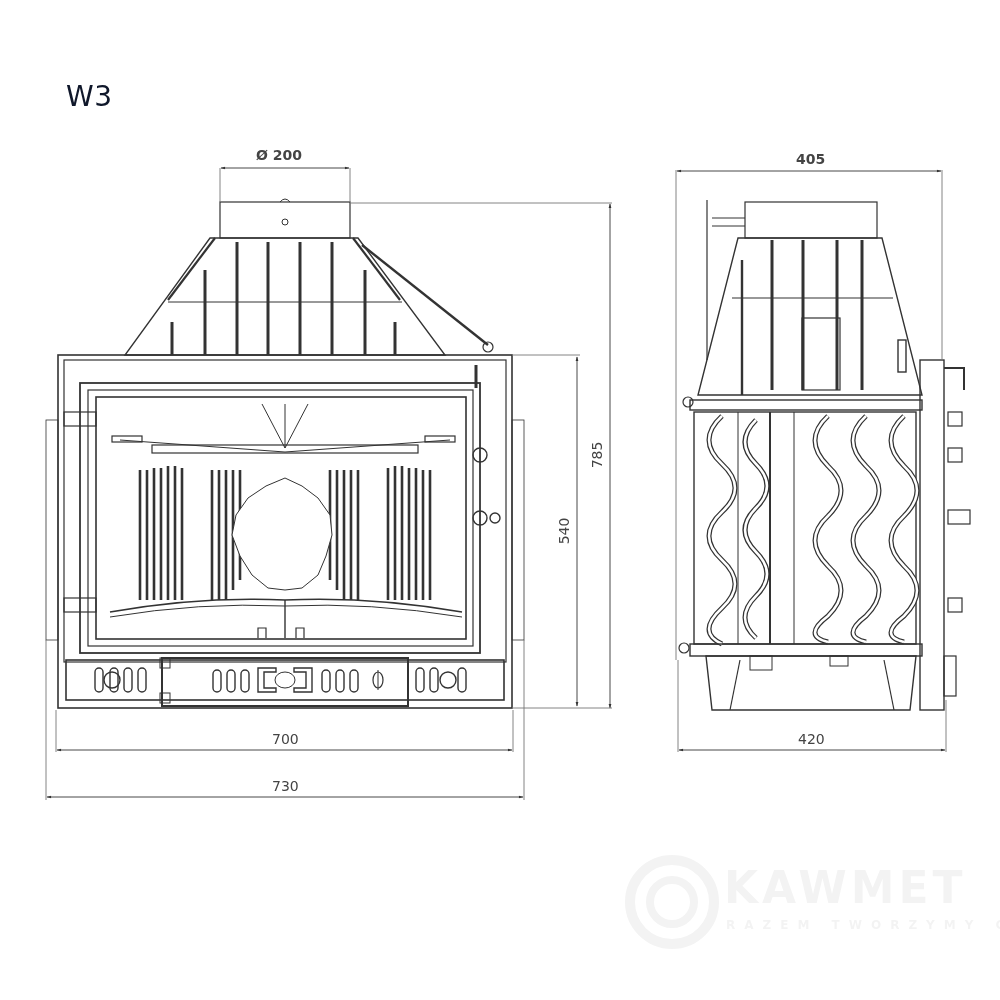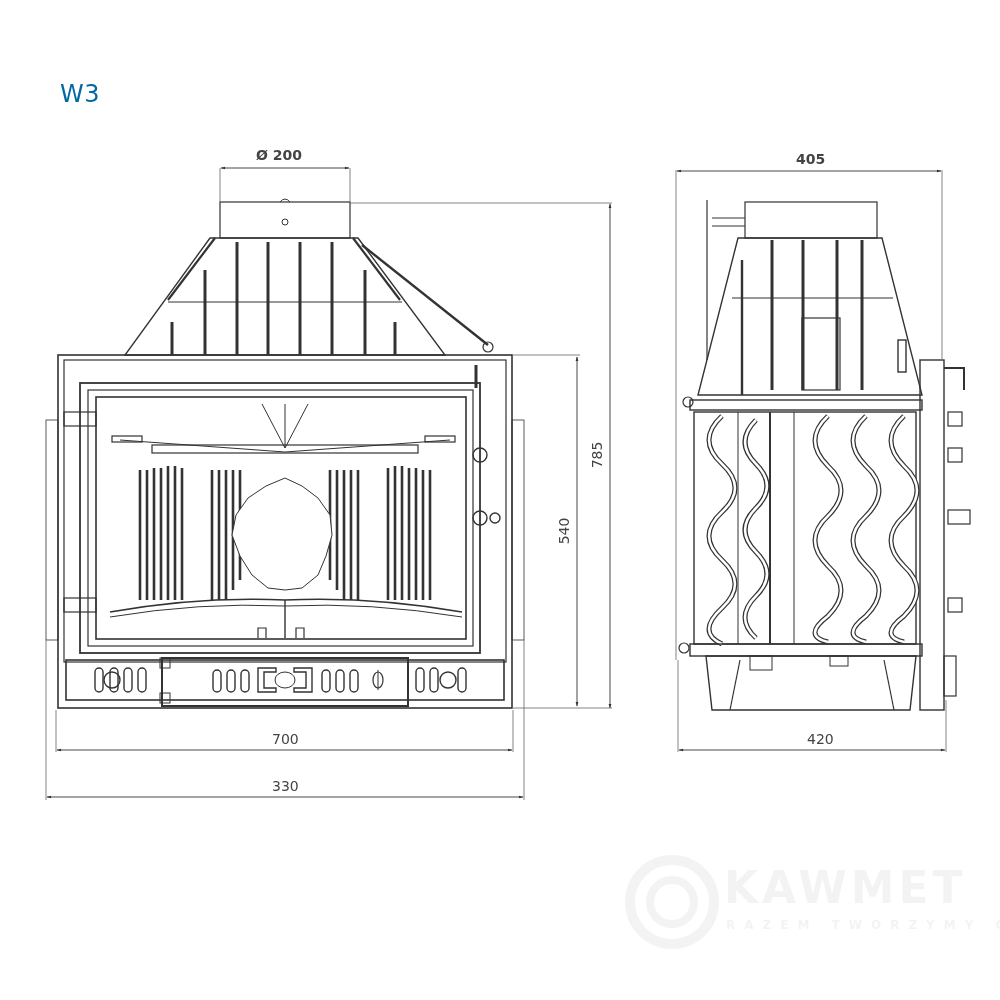--- a/index.html
+++ b/index.html
@@ -1,18 +1,18 @@
 <!DOCTYPE html>
 <html><head>
   <meta charset="utf-8">
   <style>
     html, body { margin: 0; padding: 0; background: #ffffff; }
     body { width: 1000px; height: 1000px; position: relative; overflow: hidden;
            font-family: "DejaVu Sans", sans-serif; }
-    .title { position: absolute; left: 60px; top: 80px; font-size: 24px; color: #0369a1;
+    .title { position: absolute; left: 66px; top: 80px; font-size: 28px; color: #0f172a;
              letter-spacing: 0.5px; }
     .dim { position: absolute; font-size: 14px; color: #444; }
     .dim.v { transform: rotate(-90deg); transform-origin: center center; }
     svg { position: absolute; left: 0; top: 0; }
     .watermark { position: absolute; left: 622px; top: 852px; opacity: 0.05; color: #000; }
     .wm-brand { position: absolute; left: 102px; top: 10px; font-size: 44px; font-weight: bold;
                 letter-spacing: 4px; }
     .wm-sub { position: absolute; left: 104px; top: 66px; font-size: 12px; letter-spacing: 9px;
               font-weight: bold; white-space: nowrap; }
   </style>
@@ -227,23 +227,23 @@
     <line x1="678" y1="660" x2="678" y2="752"></line>
     <line x1="946" y1="700" x2="946" y2="752"></line>
     <line x1="679" y1="750" x2="945" y2="750" marker-start="url(#arr)" marker-end="url(#arr)" stroke="#333"></line>
   </g>
 </svg>
 
 <div class="dim" style="left:256px; top:147px;font-weight:bold;">Ø 200</div>
 <div class="dim v" style="left:584px; top:447px;">785</div>
 <div class="dim v" style="left:551px; top:523px;">540</div>
 <div class="dim" style="left:272px; top:731px;">700</div>
-<div class="dim" style="left:272px; top:778px;">330</div>
+<div class="dim" style="left:272px; top:778px;">730</div>
 <div class="dim" style="left:796px; top:151px;font-weight:bold;">405</div>
-<div class="dim" style="left:798px; top:731px;margin-left:9px;">420</div>
+<div class="dim" style="left:798px; top:731px;">420</div>
 
 <div class="watermark">
   <svg width="100" height="100" style="position:absolute;left:0;top:0;">
     <circle cx="50" cy="50" r="42" fill="none" stroke="#000" stroke-width="10"></circle>
     <circle cx="50" cy="50" r="22" fill="none" stroke="#000" stroke-width="8"></circle>
   </svg>
   <div class="wm-brand">KAWMET</div>
   <div class="wm-sub">RAZEM TWORZYMY CIEPŁO</div>
 </div>
 

